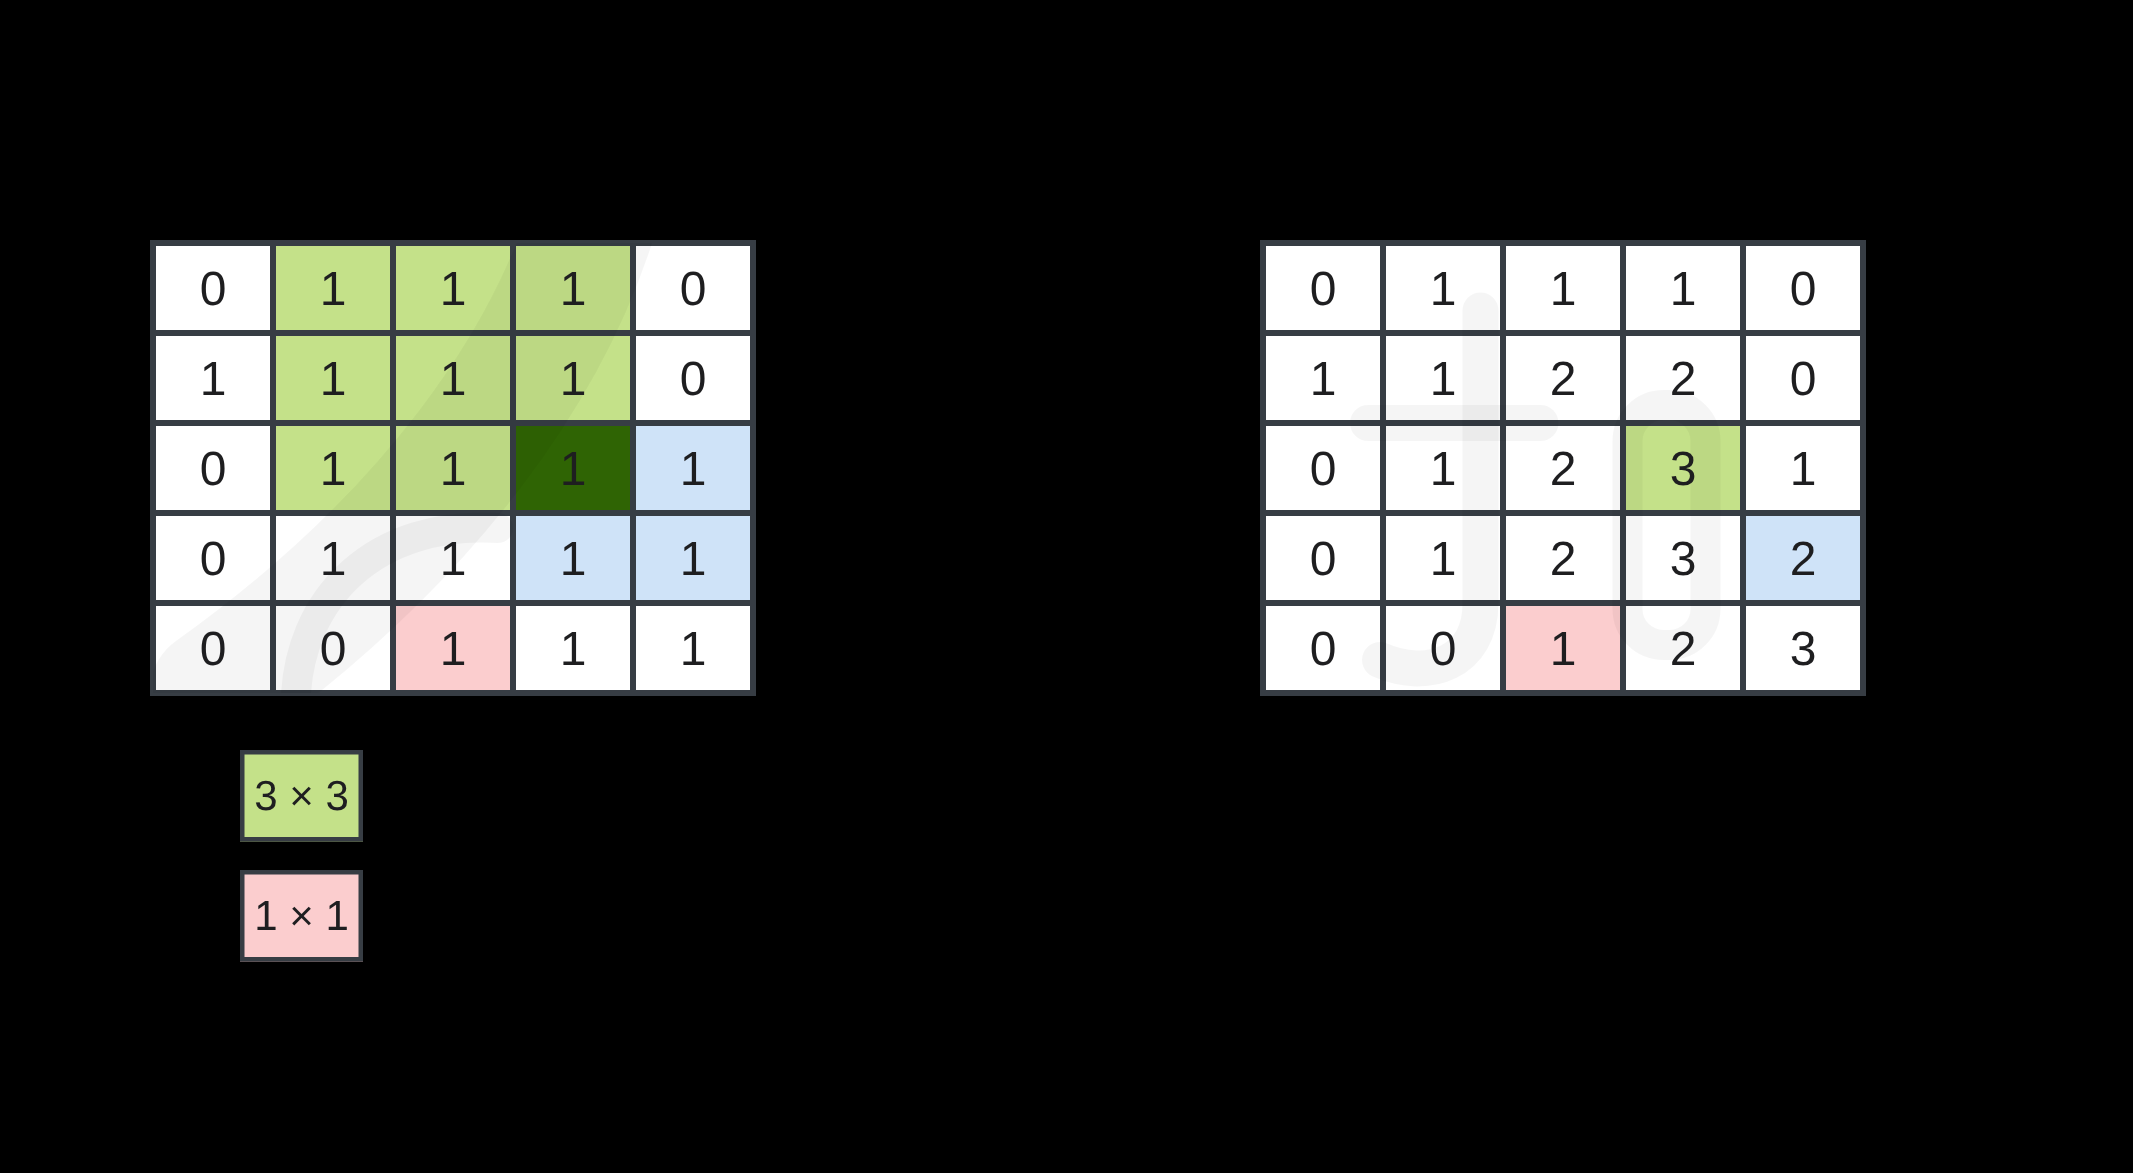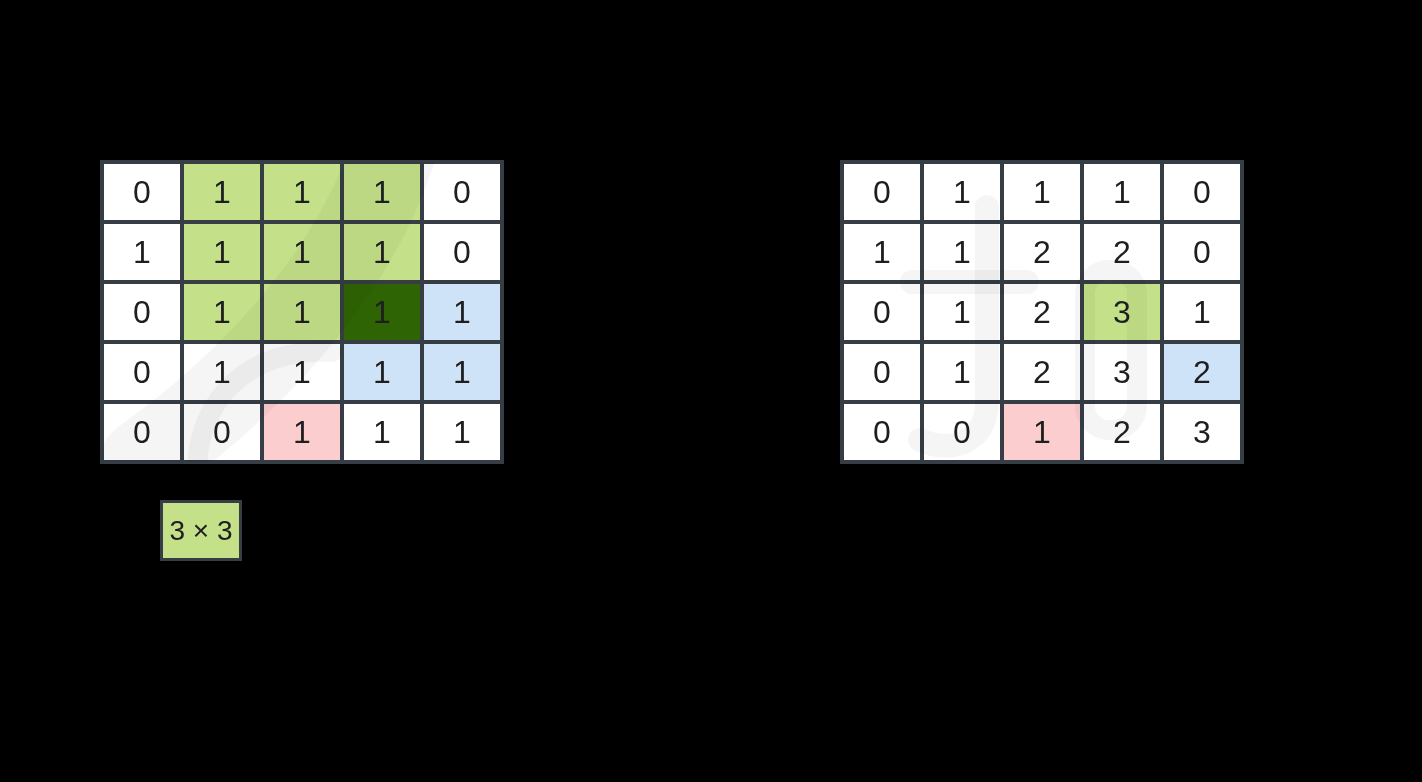--- a/index.html
+++ b/index.html
@@ -245,16 +245,19 @@
       <path d="M 145 45 L 145 240 C 145 280 110 292 78 278" stroke-width="24" stroke-linecap="round"></path>
       <path d="M 70 120 L 185 120" stroke-width="24" stroke-linecap="round"></path>
       <rect x="243" y="108" width="52" height="160" rx="24" stroke-width="20"></rect>
     </svg>
   </section>
 
   <div class="legend">
     <div class="legend-box bg-green">
       <span>3 × 3</span>
     </div>
+    <div class="legend-box bg-pink">
+      <span>1 × 1</span>
+    </div>
   </div>
 
 
 </div>
 
 </body></html>

